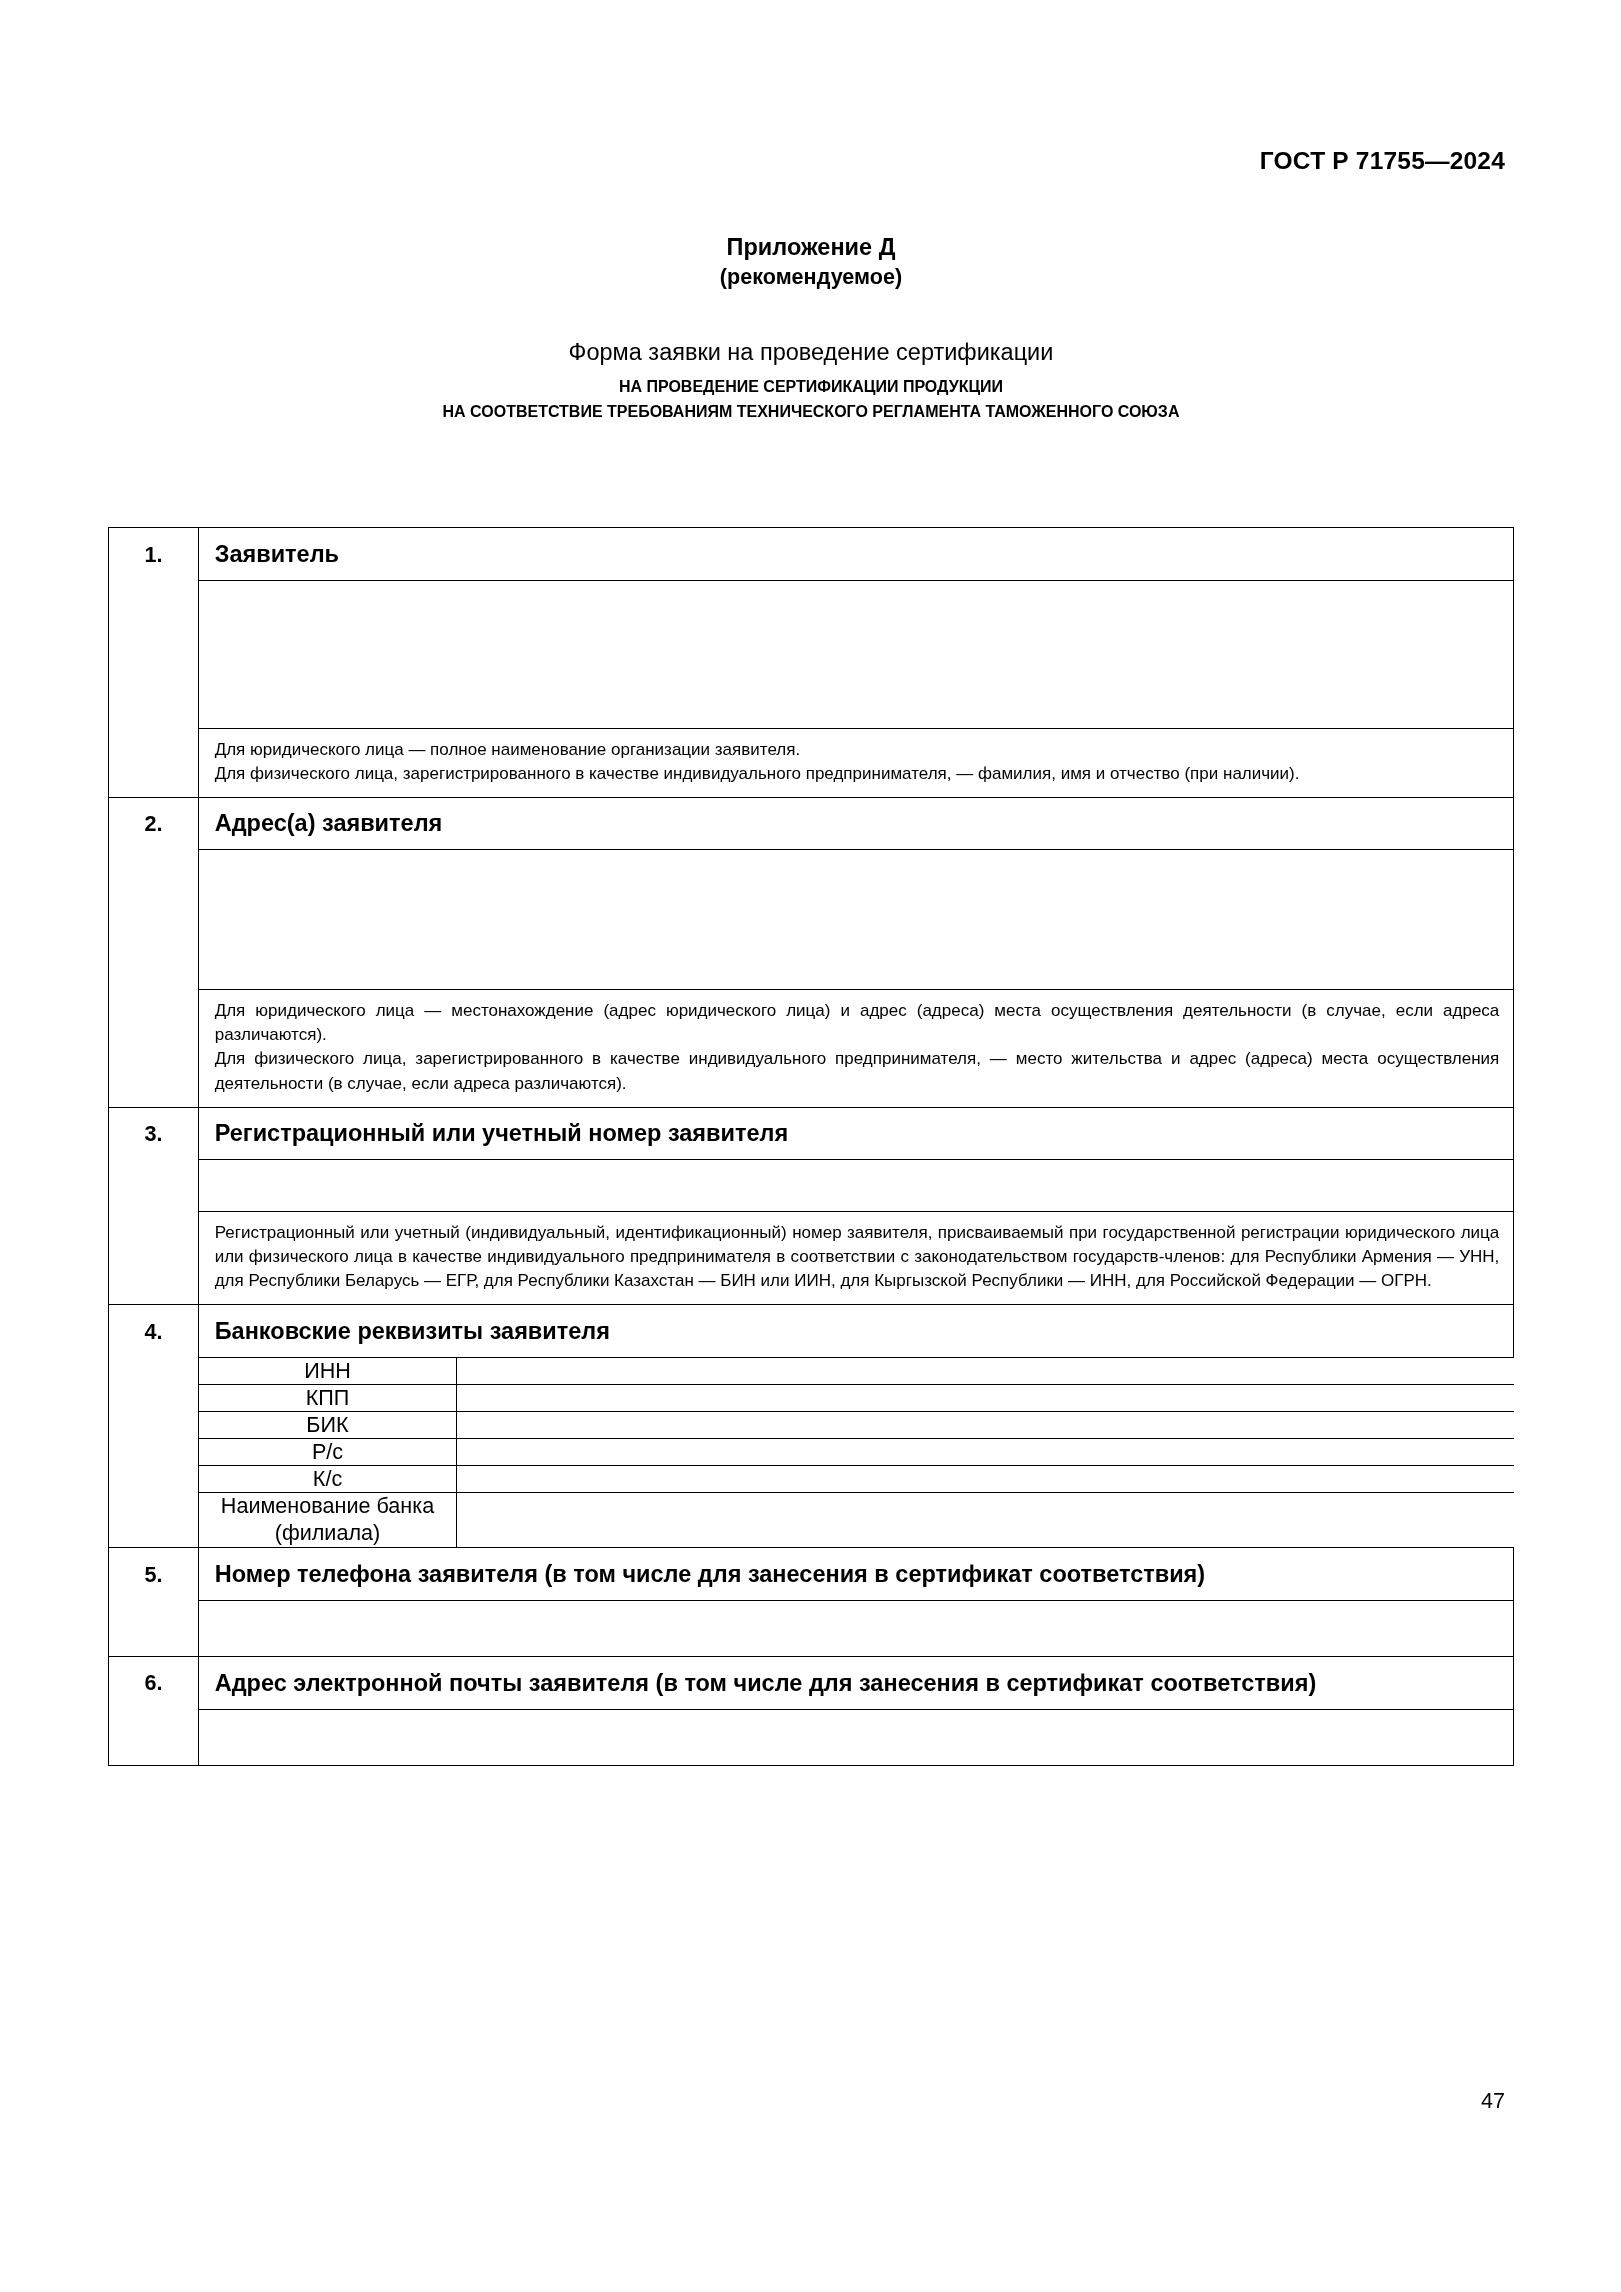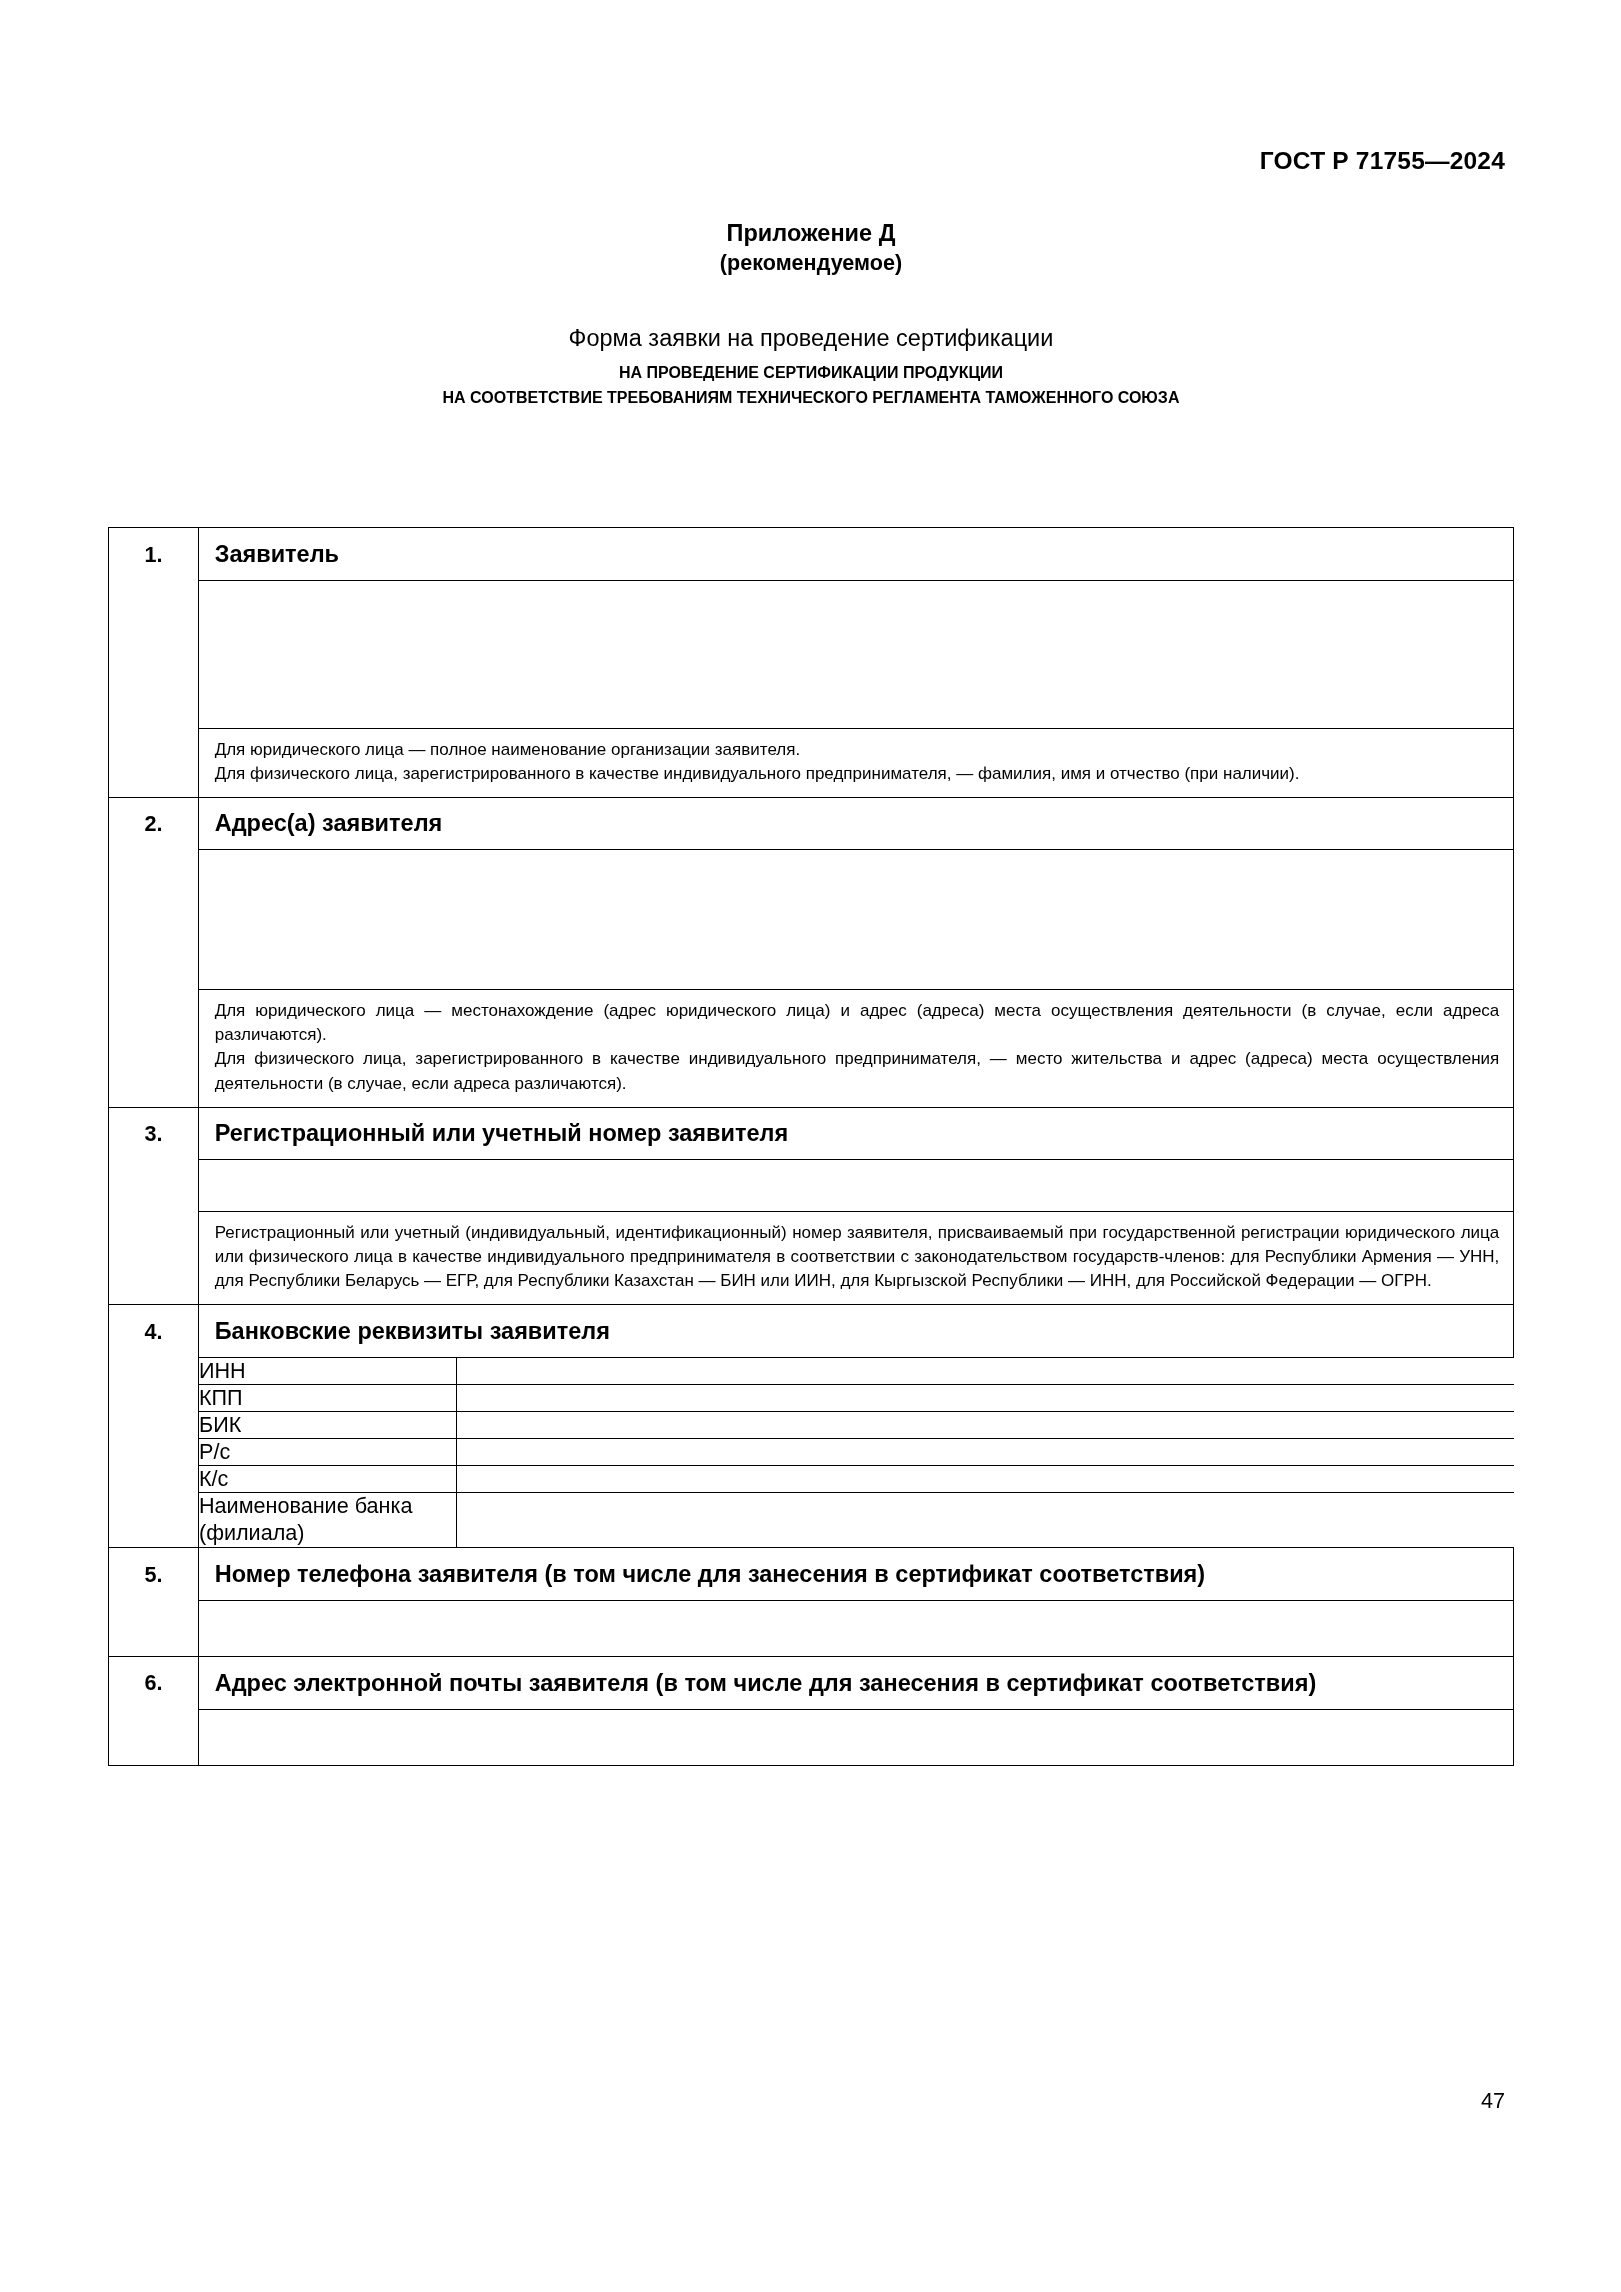--- a/index.html
+++ b/index.html
@@ -26,21 +26,21 @@
     position: absolute;
     top: 147px;
     right: 116px;
     font-size: 24.5px;
     font-weight: bold;
     letter-spacing: 0.2px;
   }
   .content {
     position: absolute;
     left: 116px;
-    top: 218px;
+    top: 232px;
     width: 1390px;
   }
   .appendix-title {
     text-align: center;
     font-size: 23.5px;
     font-weight: bold;
     line-height: 1.28;
     margin: 0;
   }
   .appendix-sub {
@@ -118,20 +118,21 @@
   }
   .inner-tbl td {
     border: 1.5px solid #000000;
     font-size: 21.6px;
     padding: 10.8px 0 10.8px 15.7px;
     height: 25.5px;
     vertical-align: top;
   }
   .inner-tbl td.lbl {
     width: 257px;
+    text-align: center;
   }
   .inner-tbl tr:first-child td {
     border-top: none;
   }
   .inner-tbl td:first-child {
     border-left: none;
   }
   .inner-tbl td:last-child {
     border-right: none;
   }

